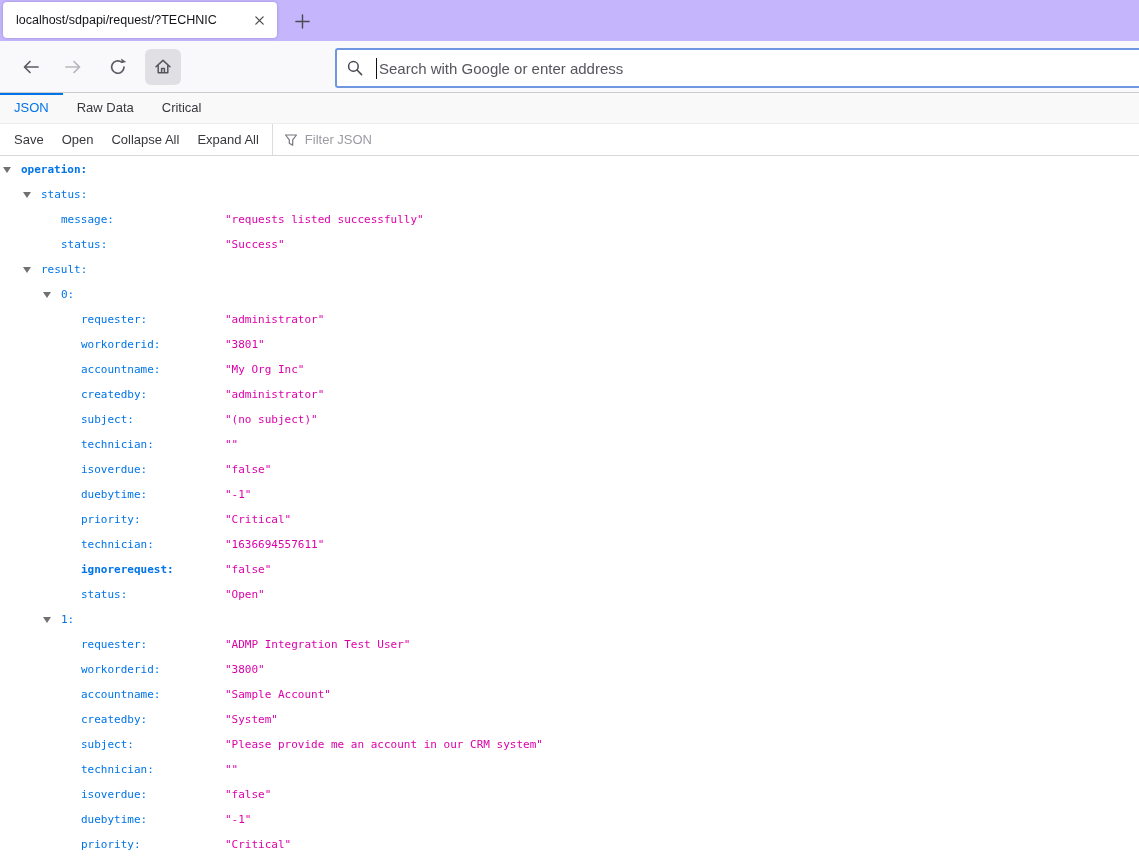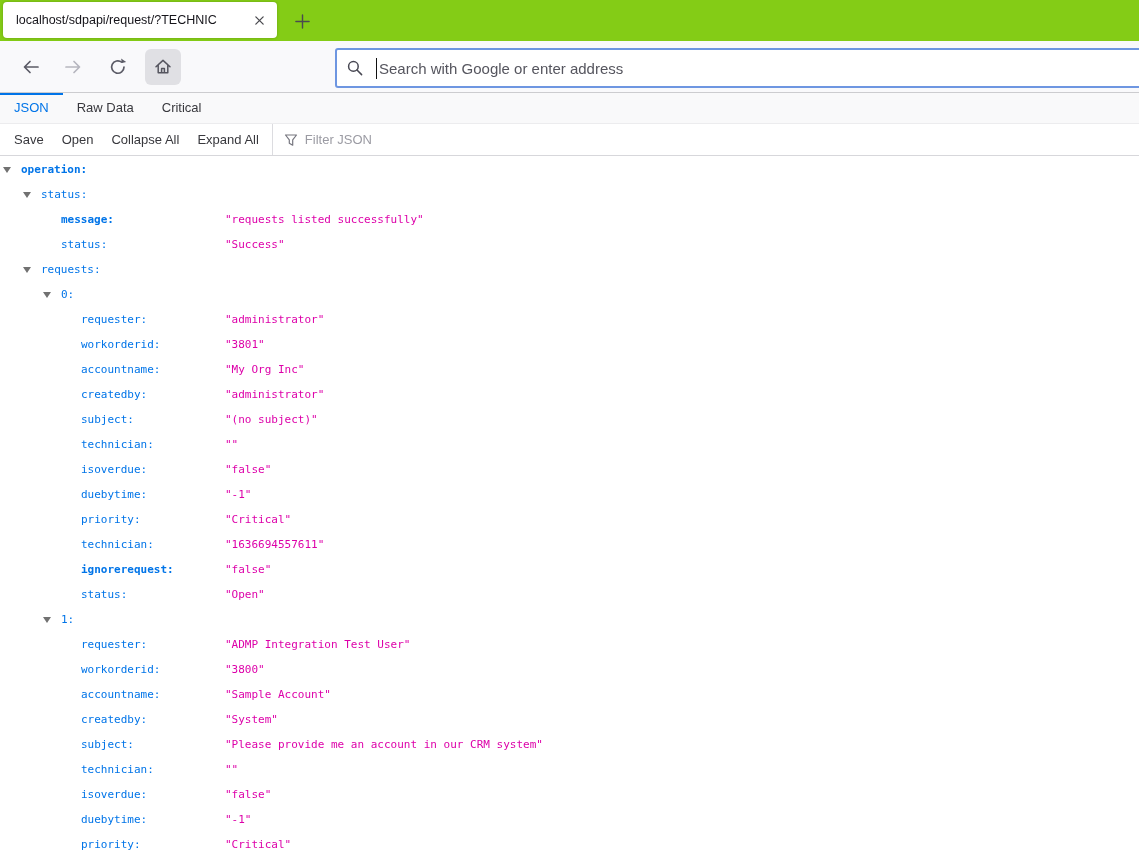--- a/index.html
+++ b/index.html
@@ -1,20 +1,20 @@
 <!DOCTYPE html>
 <html><head>
 <meta charset="utf-8">
 <style>
   * { margin:0; padding:0; box-sizing:border-box; }
   html,body { width:1139px; height:863px; overflow:hidden; background:#fff;
               font-family:"Liberation Sans", sans-serif; }
 
   
-  .tabstrip { height:41px; background:#84cc16; display:flex; align-items:center; position:relative; }
+  .tabstrip { height:41px; background:#c4b5fd; display:flex; align-items:center; position:relative; }
   .tab { position:absolute; left:3px; top:2px; width:274px; height:36px; background:#fff;
          border-radius:4px; box-shadow:0 0 3px rgba(0,0,0,.22); display:flex; align-items:center;
          padding:0 8px 0 13px; }
   .tab-title { flex:1; font-size:12.5px; color:#15141a; white-space:nowrap; overflow:hidden;
                position:relative; height:16px; line-height:16px; }
   .tab-title::after { content:""; position:absolute; right:0; top:0; width:34px; height:100%;
                background:linear-gradient(to right, rgba(255,255,255,0), #fff 85%); }
   .tab-close { width:20px; height:20px; display:flex; align-items:center; justify-content:center;
                color:#4a4a4f; }
   .newtab { position:absolute; left:290px; top:9px; width:24px; height:24px; display:flex;
@@ -139,30 +139,30 @@
 <div class="tree">
     <div class="trow">
       <span class="twisty" style="left: 3px;"></span>
       <span class="tkey" style="left: 21px; color: rgb(0, 116, 232); font-weight: bold;">operation:</span>
     </div>
     <div class="trow">
       <span class="twisty" style="left: 23px;"></span>
       <span class="tkey" style="left: 41px; color: rgb(0, 116, 232);">status:</span>
     </div>
     <div class="trow">
-      <span class="tkey" style="left: 61px; color: rgb(0, 116, 232); font-weight: bold;">message:</span>
+      <span class="tkey" style="left: 61px; color: rgb(0, 116, 232);">message:</span>
       <span class="tval" style="left: 225px; color: rgb(221, 0, 169);">"requests listed successfully"</span>
     </div>
     <div class="trow">
       <span class="tkey" style="left: 61px; color: rgb(0, 116, 232);">status:</span>
       <span class="tval" style="left: 225px; color: rgb(221, 0, 169);">"Success"</span>
     </div>
     <div class="trow">
       <span class="twisty" style="left: 23px;"></span>
-      <span class="tkey" style="left: 41px; color: rgb(0, 116, 232);">requests:</span>
+      <span class="tkey" style="left: 41px; color: rgb(0, 116, 232);">result:</span>
     </div>
     <div class="trow">
       <span class="twisty" style="left: 43px;"></span>
       <span class="tkey" style="left: 61px; color: rgb(0, 116, 232);">0:</span>
     </div>
     <div class="trow">
       <span class="tkey" style="left: 81px; color: rgb(0, 116, 232);">requester:</span>
       <span class="tval" style="left: 225px; color: rgb(221, 0, 169);">"administrator"</span>
     </div>
     <div class="trow">

